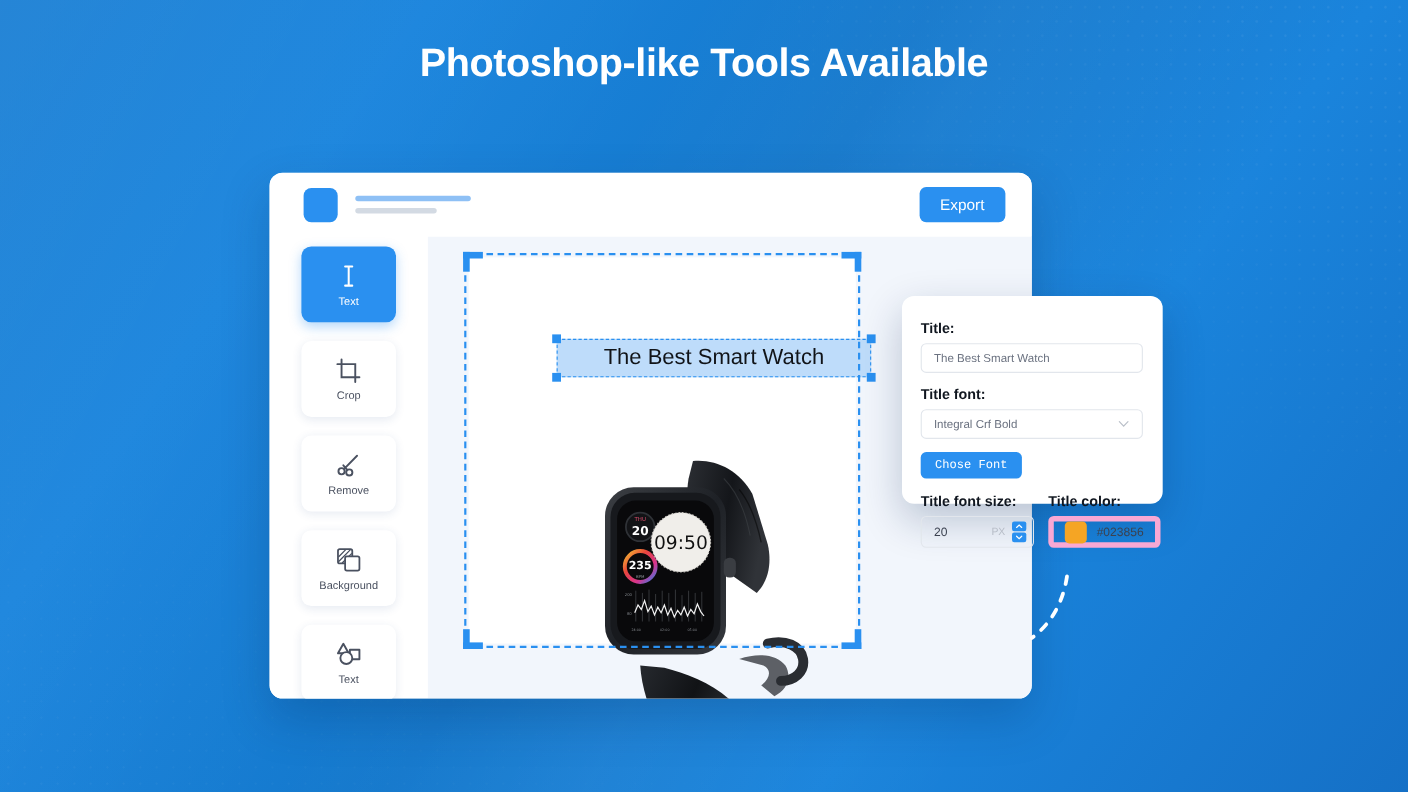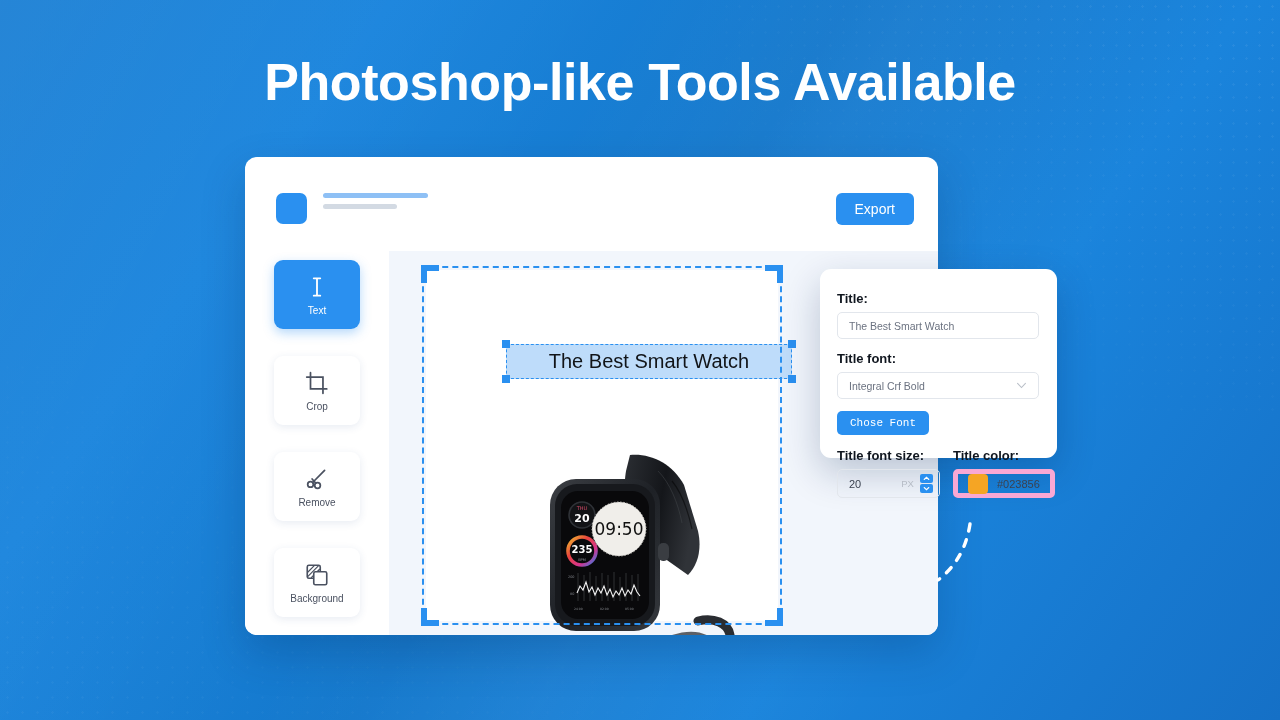--- a/index.html
+++ b/index.html
@@ -27,23 +27,23 @@
   #bg-dots2 {
     position:absolute; left:0; bottom:0; width:640px; height:360px;
     background-image:radial-gradient(rgba(255,255,255,0.05) 1px, transparent 1.2px);
     background-size:15px 15px;
     -webkit-mask-image:linear-gradient(to top right, rgba(0,0,0,.8), rgba(0,0,0,0) 70%);
             mask-image:linear-gradient(to top right, rgba(0,0,0,.8), rgba(0,0,0,0) 70%);
   }
 
   
   #headline {
-    position:absolute; top:52px; left:0; width:1280px;
+    position:absolute; top:36px; left:0; width:1280px;
     text-align:center;
-    font-size:52px; font-weight:bold; color:#ffffff;
+    font-size:36px; font-weight:bold; color:#ffffff;
     letter-spacing:-0.4px;
     white-space:nowrap;
   }
   #headline .hl {
     position:relative; display:inline-block;
   }
   #headline .hl::after {
     content:""; position:absolute;
     left:2px; right:-2px; bottom:-6px; height:12px;
     background:rgba(255,255,255,0.36);
@@ -54,23 +54,23 @@
   #app-window {
     position:absolute; left:245px; top:157px;
     width:693px; height:478px;
     background:#ffffff;
     border-radius:12px;
     box-shadow:0 18px 44px rgba(3,35,80,0.22);
     overflow:hidden;
   }
   #topbar {
     height:58px; background:#fff;
-    display:flex; align-items:flex-start;
+    display:flex; align-items:center;
     padding:0 24px 0 31px;
-    position:relative; z-index:3;margin-top:36px;
+    position:relative; z-index:3;
   }
   #logo-sq { width:31px; height:31px; border-radius:7px; background:#2a90f0; flex:0 0 auto; }
   #topbar-lines { margin-left:16px; display:flex; flex-direction:column; gap:6px; }
   .tb-line { height:5px; border-radius:3px; }
   .tb-line.a { width:105px; background:#8ec0f5; }
   .tb-line.b { width:74px; background:#d3dae3; }
   #export-btn {
     margin-left:auto;
     background:#2a90f0; color:#fff;
     font-size:14px;
@@ -79,21 +79,21 @@
     font-family:"Liberation Sans", sans-serif;
   }
 
   #app-body { display:flex; height:420px; }
 
   
   #sidebar {
     width:144px; background:#ffffff; flex:0 0 auto;
     padding-top:9px;
     display:flex; flex-direction:column; align-items:center;
-    gap:27px;
+    gap:17px;
   }
   .tool {
     width:86px; height:69px;
     background:#ffffff;
     border-radius:9px;
     box-shadow:0 2px 9px rgba(32,75,140,0.11);
     display:flex; flex-direction:column;
     align-items:center; justify-content:center;
     gap:5px; cursor:pointer;
     flex:0 0 auto;

